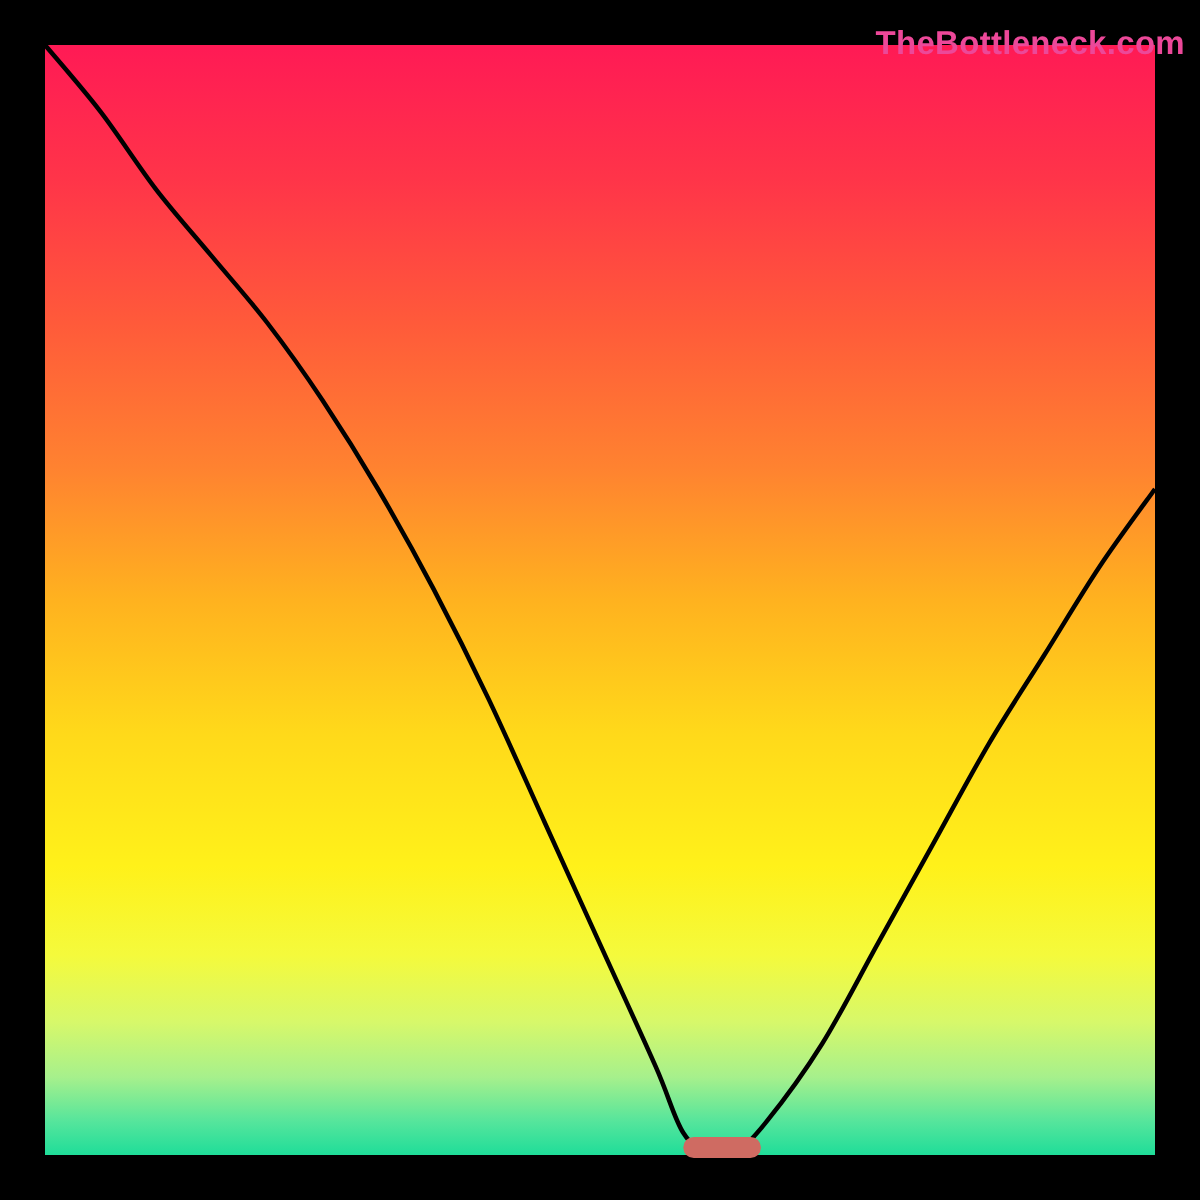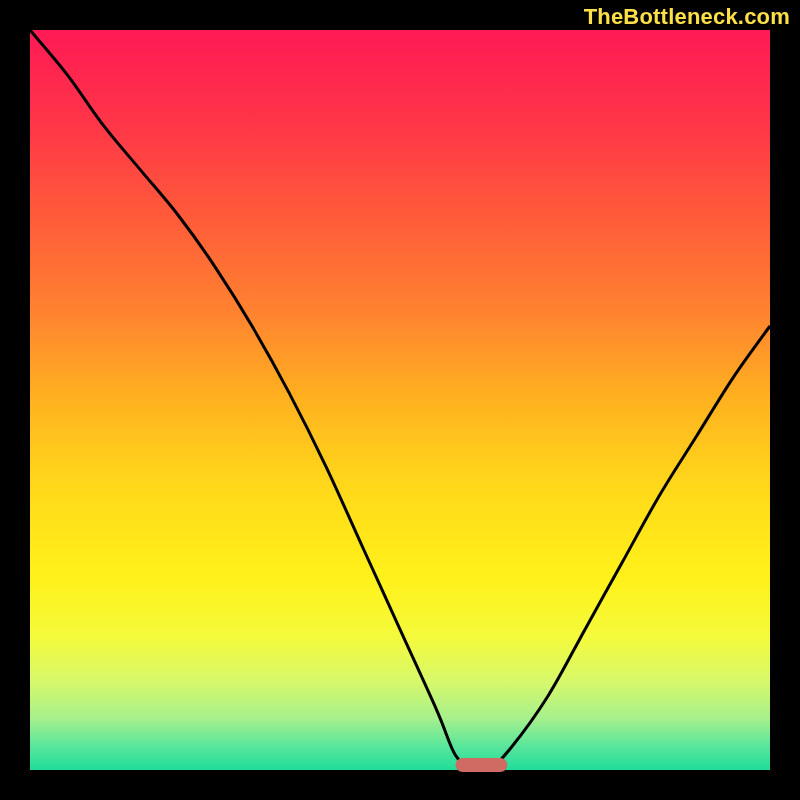--- a/index.html
+++ b/index.html
@@ -16,26 +16,26 @@
     height: 800px;
     background: #000;
   }
   svg {
     display: block;
     position: absolute;
     top: 0; left: 0;
   }
   .watermark {
     position: absolute;
-    top: 4px;
+    top: 16px;
     right: 10px;
     font-family: Arial, Helvetica, sans-serif;
     font-size: 22px;
     font-weight: 600;
-    color: #fde047;
+    color: #ec4899;
     letter-spacing: 0.2px;
     user-select: none;
   }
 </style>
 </head>
 <body>
 
 <div class="stage">
   <svg id="svg-root" width="800" height="800" viewBox="0 0 800 800">
     <defs>

